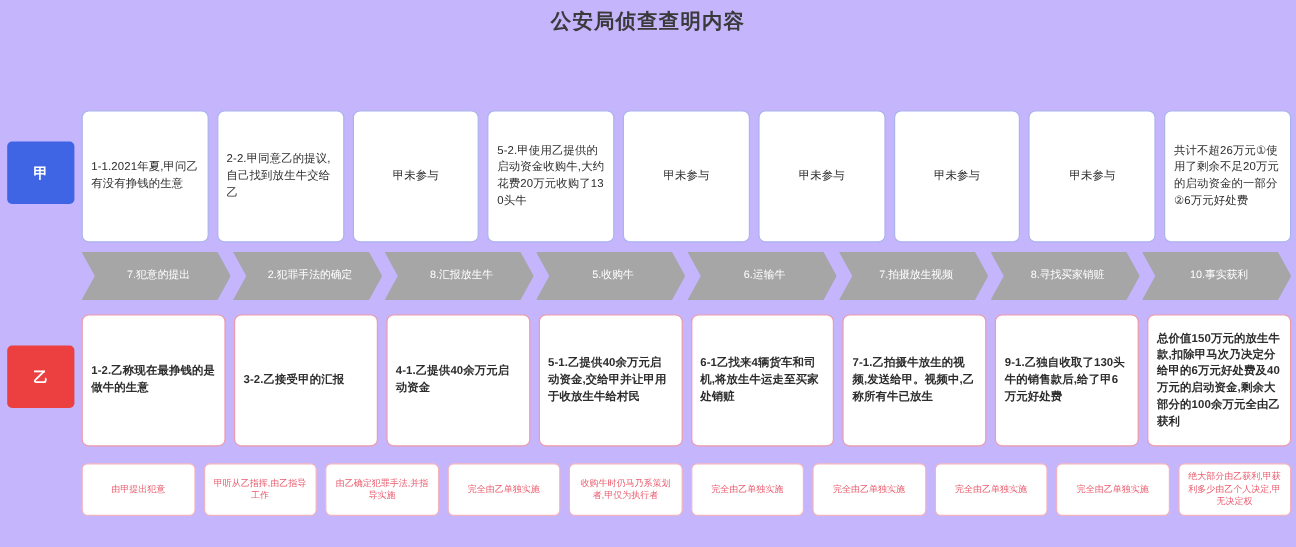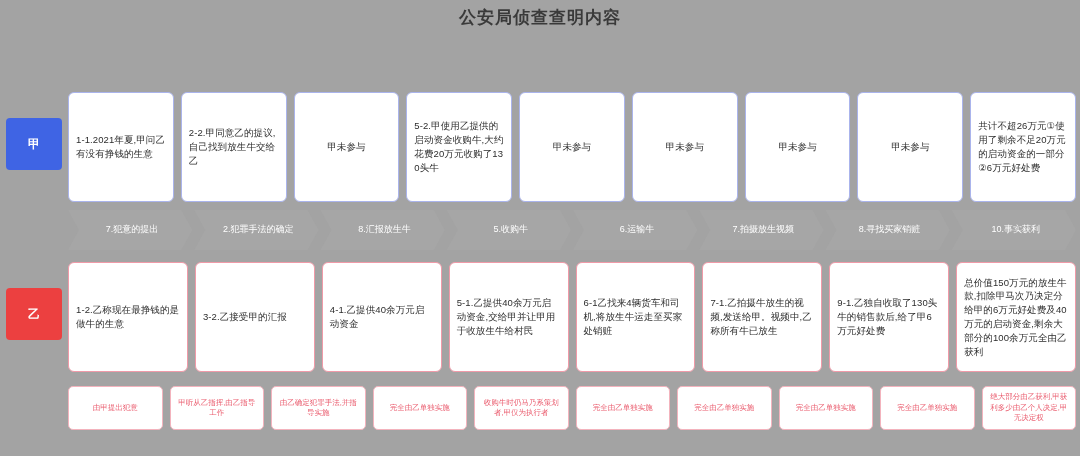--- a/index.html
+++ b/index.html
@@ -5,21 +5,21 @@
   * { box-sizing: border-box; margin: 0; padding: 0; }
   html, body {
     width: 1080px; height: 456px;
     background: #ffffff;
     font-family: "Liberation Sans", "DejaVu Sans", sans-serif;
     overflow: hidden;
   }
   #page {
     position: relative;
     width: 1080px; height: 456px;
-    background: #a3a3a3;
+    background: #c4b5fd;
   }
 
   
   .title {
     position: absolute;
     left: 0; top: 6px;
     width: 1080px;
     text-align: center;
     font-size: 17px;
     font-weight: bold;
@@ -64,21 +64,21 @@
     align-items: center;
     justify-content: flex-start;
     padding: 5px 7px;
     font-size: 9.5px;
     line-height: 1.45;
     color: #2d2d2d;
     letter-spacing: 0.1px;
     word-break: break-all;
   }
   .card-jia { border: 1.4px solid #aab4ec; }
-  .card-yi  { border: 1.4px solid #f09aa8; }
+  .card-yi  { border: 1.4px solid #f09aa8; font-weight: bold; }
 
   .card.center { justify-content: center; text-align: center; }
 
   .note {
     flex: 1 1 0;
     min-width: 0;
     border: 1.3px solid #f3b3bd;
     border-radius: 5px;
     background: #ffffff;
     display: flex;

